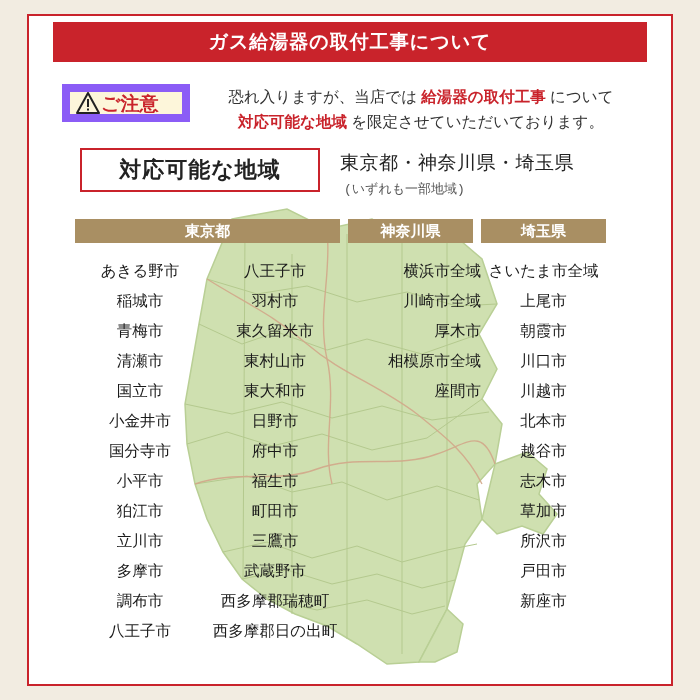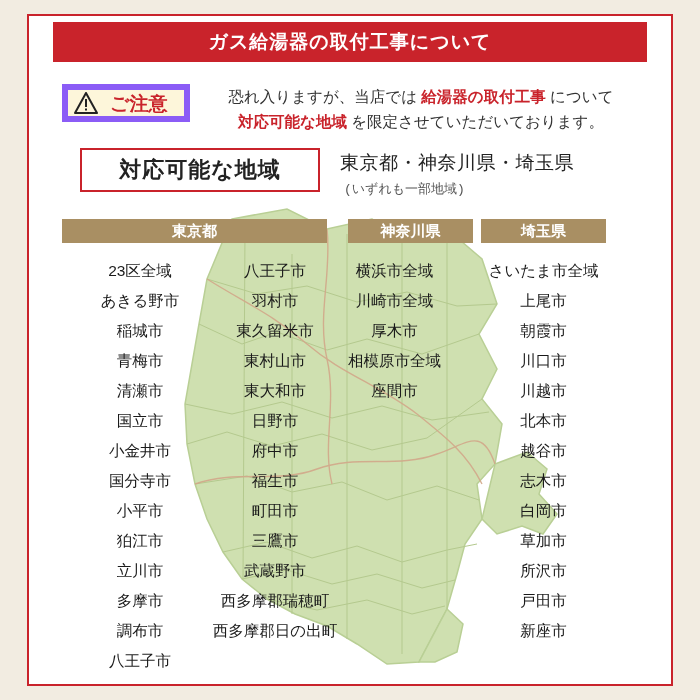--- a/index.html
+++ b/index.html
@@ -43,25 +43,25 @@
     align-items: center;
     justify-content: center;
     box-sizing: border-box;
   }
   
   .caution-box {
     position: absolute;
     left: 62px; top: 84px;
     width: 128px; height: 38px;
     background: #fdf6da;
-    border: 6px solid #8b5cf6;
-    box-sizing: border-box;
-    display: flex;
-    align-items: center;
-    gap: 12px;
+    border: 8px solid #8b5cf6;
+    box-sizing: border-box;
+    display: flex;
+    align-items: center;
+    gap: 1px;
     padding-left: 6px;
   }
   .warn-icon {
     width: 24px; height: 22px;
     flex: 0 0 auto;
   }
   .caution-label {
     color: #c9232b;
     font-size: 19px;
     font-weight: bold;
@@ -126,34 +126,34 @@
     height: 24px;
     background: #a98f63;
     color: #ffffff;
     font-size: 15px;
     font-weight: bold;
     display: flex;
     align-items: center;
     justify-content: center;
     box-sizing: border-box;
   }
-  .head-tokyo   { left: 62px;  top: 219px; width: 265px; }
+  .head-tokyo   { left: 75px;  top: 219px; width: 265px; }
   .head-kanagawa{ left: 348px; top: 219px; width: 125px; }
   .head-saitama { left: 481px; top: 219px; width: 125px; }
   
   .col {
     position: absolute;
     font-size: 15.5px;
     color: #1a1a1a;
     line-height: 30px;
   }
   .col div { white-space: nowrap; }
   .col-tokyo-a  { left: 75px;  top: 256px; width: 130px; text-align: center; }
   .col-tokyo-b  { left: 205px; top: 256px; width: 140px; text-align: center; }
-  .col-kanagawa { left: 332px; top: 256px; width: 125px; text-align: center; }
+  .col-kanagawa { left: 356px; top: 256px; width: 125px; text-align: right; }
   .col-saitama  { left: 481px; top: 256px; width: 125px; text-align: center; }
 </style>
 </head>
 <body>
 
 <div class="page">
   <div class="card"></div>
 
   <div class="map-layer">
     <svg width="646" height="672" viewBox="0 0 646 672" xmlns="http://www.w3.org/2000/svg">
@@ -209,21 +209,20 @@
     <span>対応可能な地域</span>
   </div>
   <div class="area-pref">東京都・神奈川県・埼玉県</div>
   <div class="area-note">(いずれも一部地域)</div>
 
   <div class="col-head head-tokyo">東京都</div>
   <div class="col-head head-kanagawa">神奈川県</div>
   <div class="col-head head-saitama">埼玉県</div>
 
   <div class="col col-tokyo-a">
-      <div>23区全域</div>
       <div>あきる野市</div>
       <div>稲城市</div>
       <div>青梅市</div>
       <div>清瀬市</div>
       <div>国立市</div>
       <div>小金井市</div>
       <div>国分寺市</div>
       <div>小平市</div>
       <div>狛江市</div>
       <div>立川市</div>
@@ -255,19 +254,18 @@
     </div>
   <div class="col col-saitama">
       <div>さいたま市全域</div>
       <div>上尾市</div>
       <div>朝霞市</div>
       <div>川口市</div>
       <div>川越市</div>
       <div>北本市</div>
       <div>越谷市</div>
       <div>志木市</div>
-      <div>白岡市</div>
       <div>草加市</div>
       <div>所沢市</div>
       <div>戸田市</div>
       <div>新座市</div>
     </div>
 </div>
 
 </body></html>

